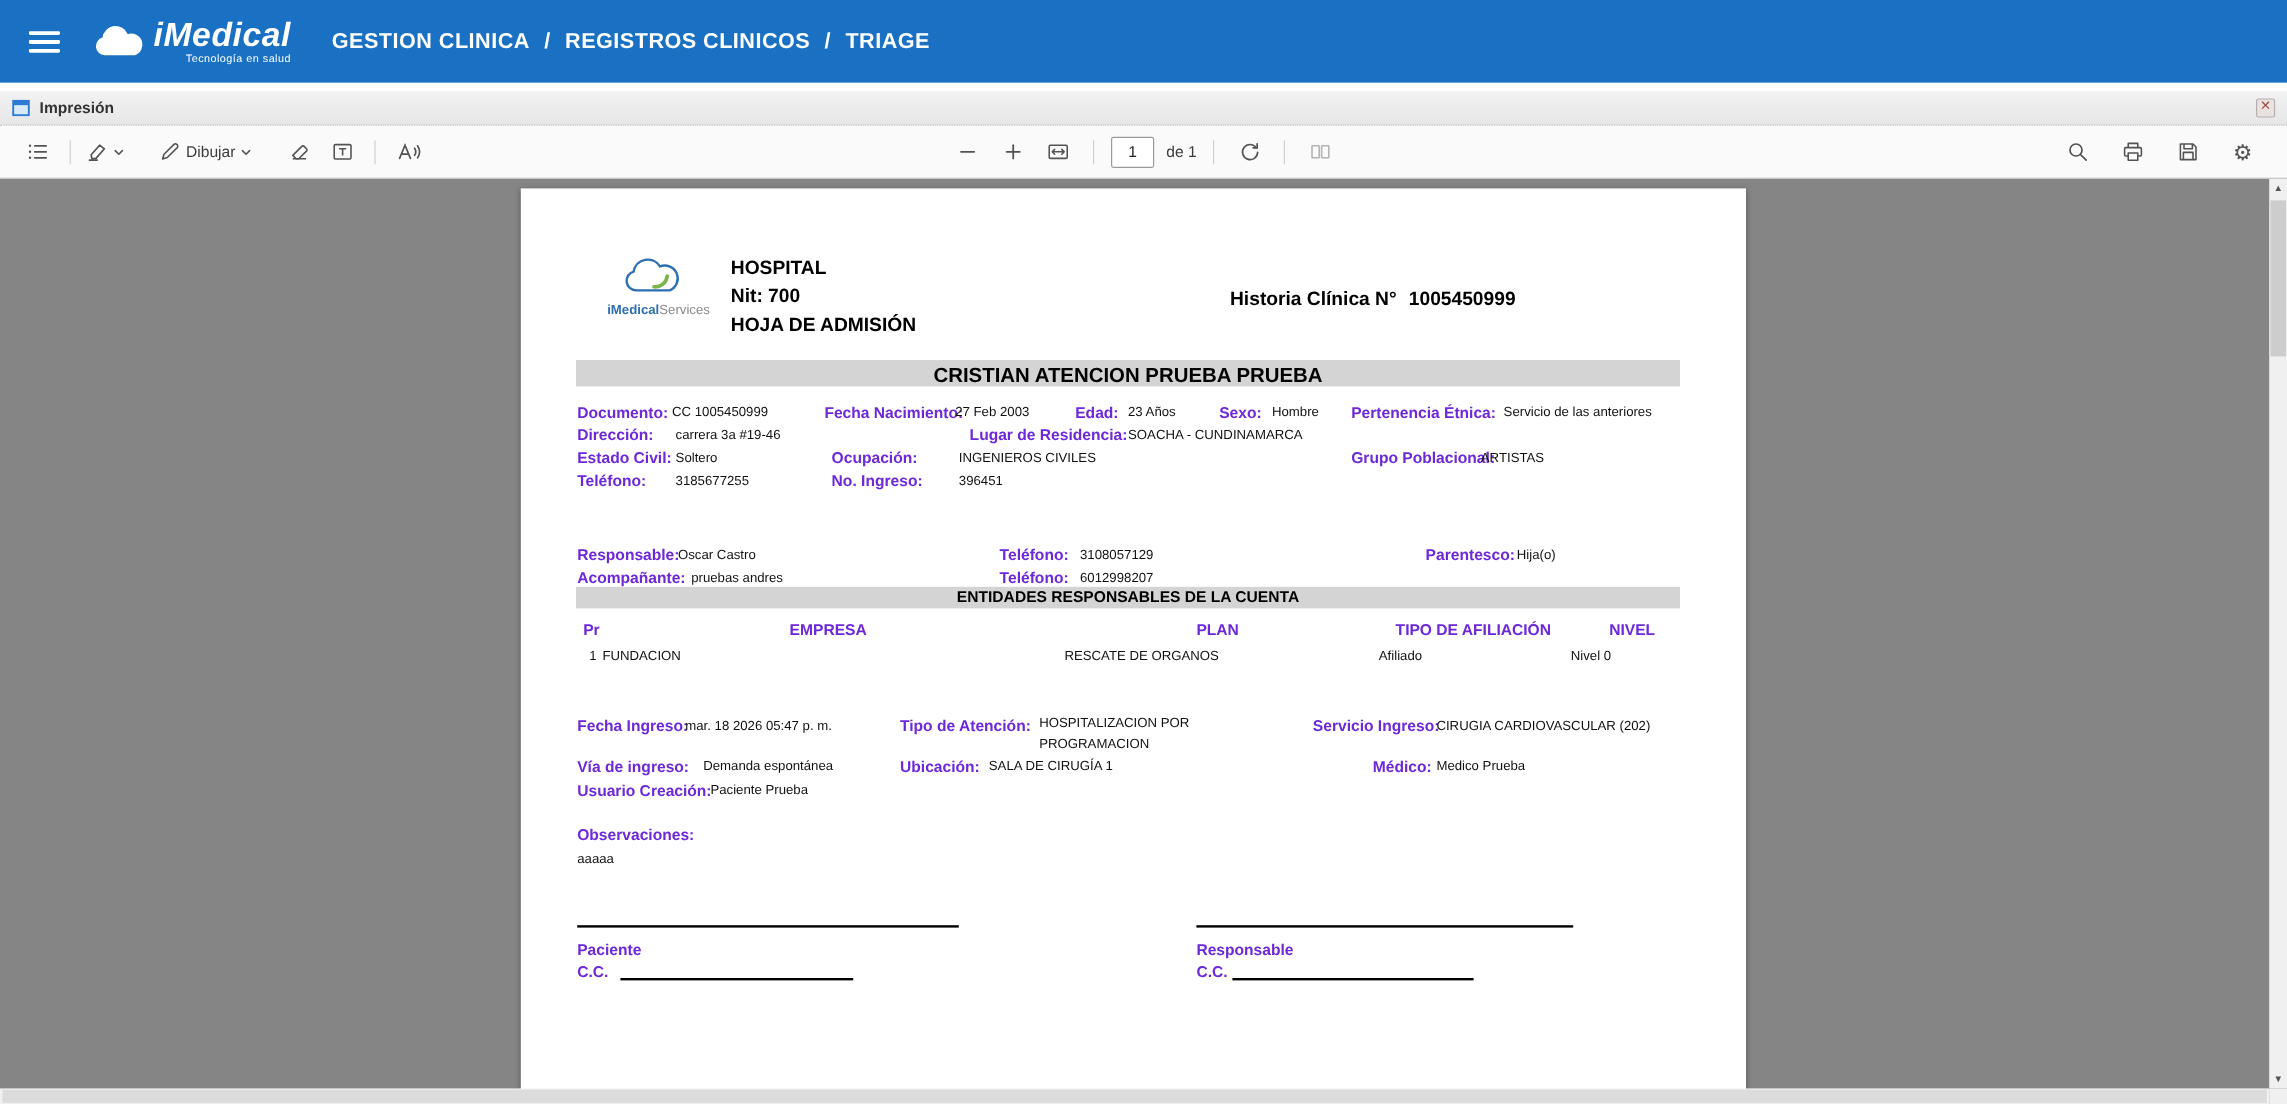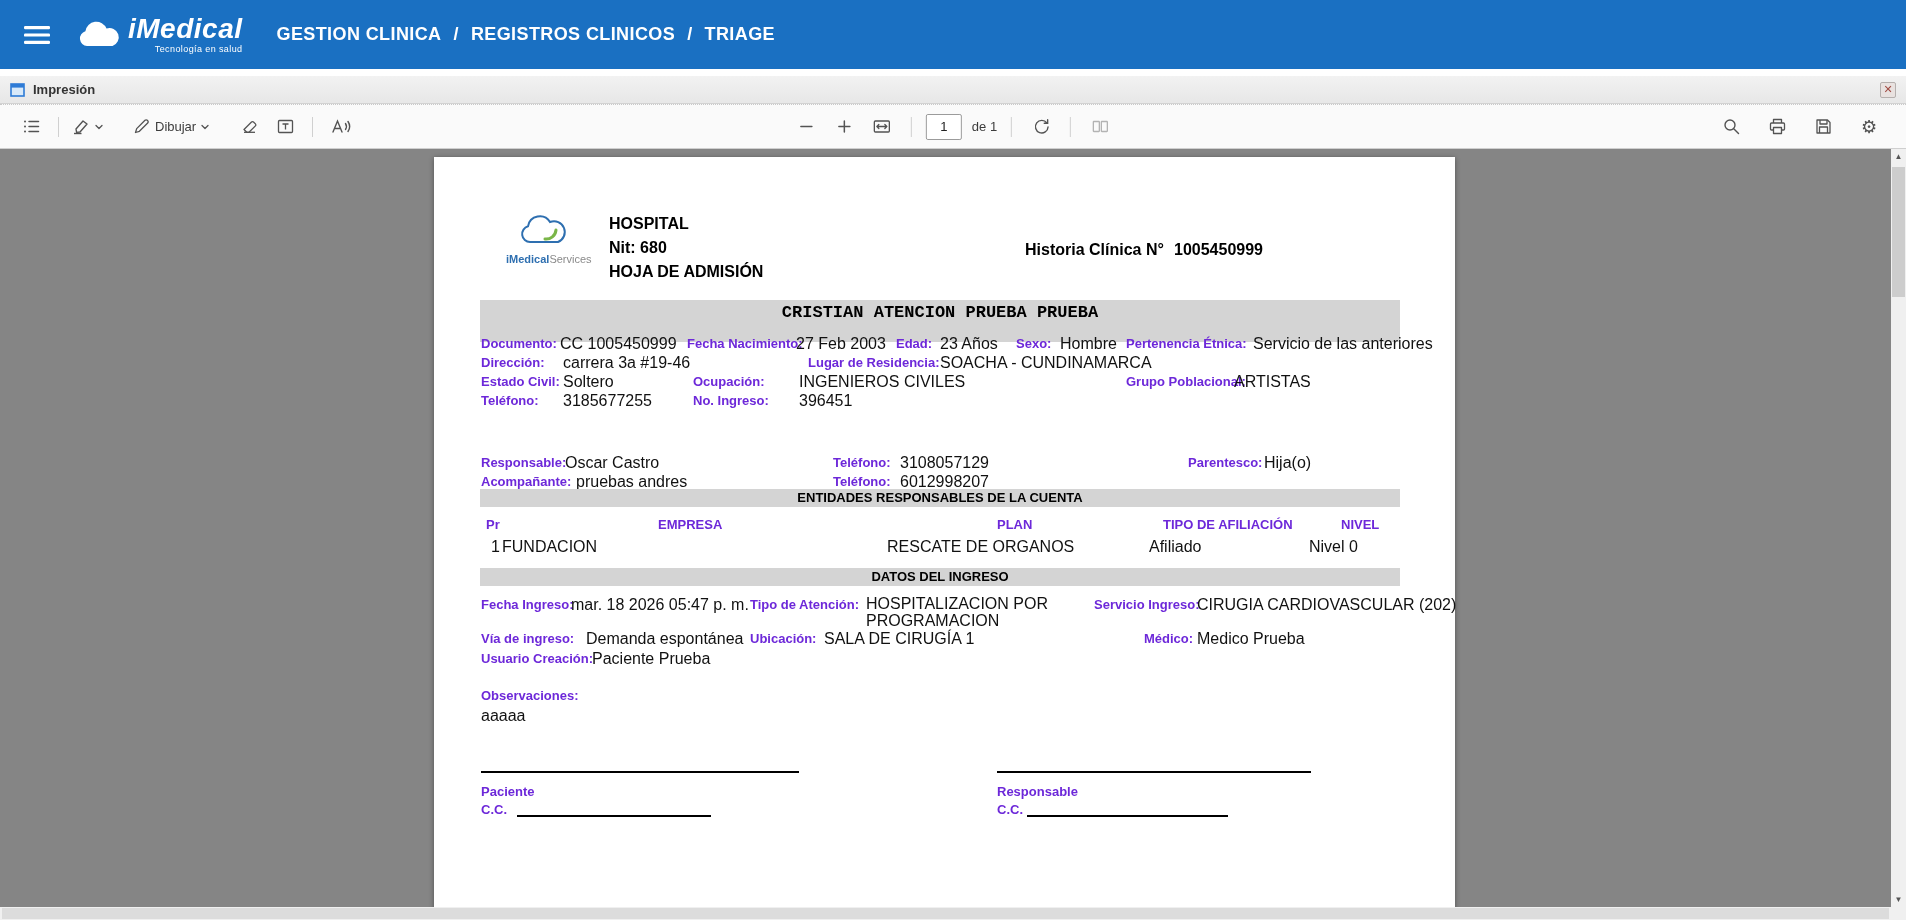--- a/index.html
+++ b/index.html
@@ -43,26 +43,26 @@
   .page-total { font-size:13px; color:#3c3c3c; margin-left:2px; }
   .gear-glyph { font-size:18px; color:#535353; line-height:18px; }
 
   
   .viewer { position:relative; height:771px; background:#858585; overflow:hidden; }
   .page { position:absolute; left:434px; top:8px; width:1021px; height:1180px; background:#fff;
           box-shadow:0 1px 5px rgba(0,0,0,.4); }
 
   
   .L { position:absolute; font-size:13px; font-weight:bold; color:#6d28d9; white-space:nowrap; line-height:16px; }
-  .V { position:absolute; font-size:16px; color:#111; white-space:nowrap; line-height:16px; }
+  .V { position:absolute; font-size:11px; color:#111; white-space:nowrap; line-height:16px; }
   .V.wrap { white-space:normal; line-height:17px; }
   .h1 { position:absolute; font-size:16px; font-weight:bold; color:#000; white-space:nowrap; }
   .graybar { position:absolute; left:46px; width:920px; background:#d4d4d4; text-align:center;
              font-weight:bold; color:#000; }
-  .banner { top:143px; height:42px; font-size:17px; line-height:25px;font-family:Liberation Mono, monospace; }
+  .banner { top:143px; height:22px; font-size:17px; line-height:25px; }
   .secbar { height:18px; font-size:13px; line-height:18px; }
   .sig-line { position:absolute; height:2px; background:#000; }
 
   .doclogo-text { position:absolute; font-size:11px; white-space:nowrap; }
   .doclogo-text .b { color:#2e6fb0; font-weight:bold; }
   .doclogo-text .s { color:#8a8a8a; }
 
   
   .vscroll { position:absolute; top:0; right:0; bottom:13px; width:15px; background:#f0f0f0; }
   .vscroll .arrow { position:absolute; left:0; width:15px; height:15px; font-size:8px; color:#555;
@@ -264,21 +264,21 @@
 
     <svg style="position:absolute;left:82px;top:54px;" width="56" height="40" viewBox="0 0 56 40">
       <path d="M14 31a8 8 0 0 1-2-15.7A12 12 0 0 1 34 11a9 9 0 0 1 8 20z" fill="#ffffff" stroke="#2e6fb0" stroke-width="2"></path>
       <path d="M29 28a10 10 0 0 0 11-9" stroke="#7ab648" stroke-width="3" fill="none" stroke-linecap="round"></path>
     </svg>
     <div class="doclogo-text" style="left:72px;top:96px;">
       <span class="b">iMedical</span><span class="s">Services</span>
     </div>
 
     <span class="h1" style="left:175px;top:58px;">HOSPITAL</span>
-    <span class="h1" style="left:175px;top:82px;">Nit: 680</span>
+    <span class="h1" style="left:175px;top:82px;">Nit: 700</span>
     <span class="h1" style="left:175px;top:106px;">HOJA DE ADMISIÓN</span>
     <span class="h1" style="left:591px;top:84px;">Historia Clínica N°</span>
     <span class="h1" style="left:740px;top:84px;">1005450999</span>
 
     <div class="graybar banner">CRISTIAN ATENCION PRUEBA PRUEBA</div>
 
     <span class="L" style="left:47px;top:179px;">Documento:</span>
     <span class="V" style="left:126px;top:179px;">CC 1005450999</span>
     <span class="L" style="left:253px;top:179px;">Fecha Nacimiento:</span>
     <span class="V" style="left:362px;top:179px;">27 Feb 2003</span>
@@ -324,21 +324,20 @@
     <span class="L" style="left:563px;top:360px;">PLAN</span>
     <span class="L" style="left:729px;top:360px;">TIPO DE AFILIACIÓN</span>
     <span class="L" style="left:907px;top:360px;">NIVEL</span>
 
     <span class="V" style="left:57px;top:382px;">1</span>
     <span class="V" style="left:68px;top:382px;">FUNDACION</span>
     <span class="V" style="left:453px;top:382px;">RESCATE DE ORGANOS</span>
     <span class="V" style="left:715px;top:382px;">Afiliado</span>
     <span class="V" style="left:875px;top:382px;">Nivel 0</span>
 
-    <div class="graybar secbar" style="top:411px;">DATOS DEL INGRESO</div>
 
     <span class="L" style="left:47px;top:440px;">Fecha Ingreso:</span>
     <span class="V" style="left:137px;top:440px;">mar. 18 2026 05:47 p. m.</span>
     <span class="L" style="left:316px;top:440px;">Tipo de Atención:</span>
     <span class="V wrap" style="left:432px;top:438px;width:200px;">HOSPITALIZACION POR PROGRAMACION</span>
     <span class="L" style="left:660px;top:440px;">Servicio Ingreso:</span>
     <span class="V" style="left:763px;top:440px;">CIRUGIA CARDIOVASCULAR (202)</span>
 
     <span class="L" style="left:47px;top:474px;">Vía de ingreso:</span>
     <span class="V" style="left:152px;top:474px;">Demanda espontánea</span>

